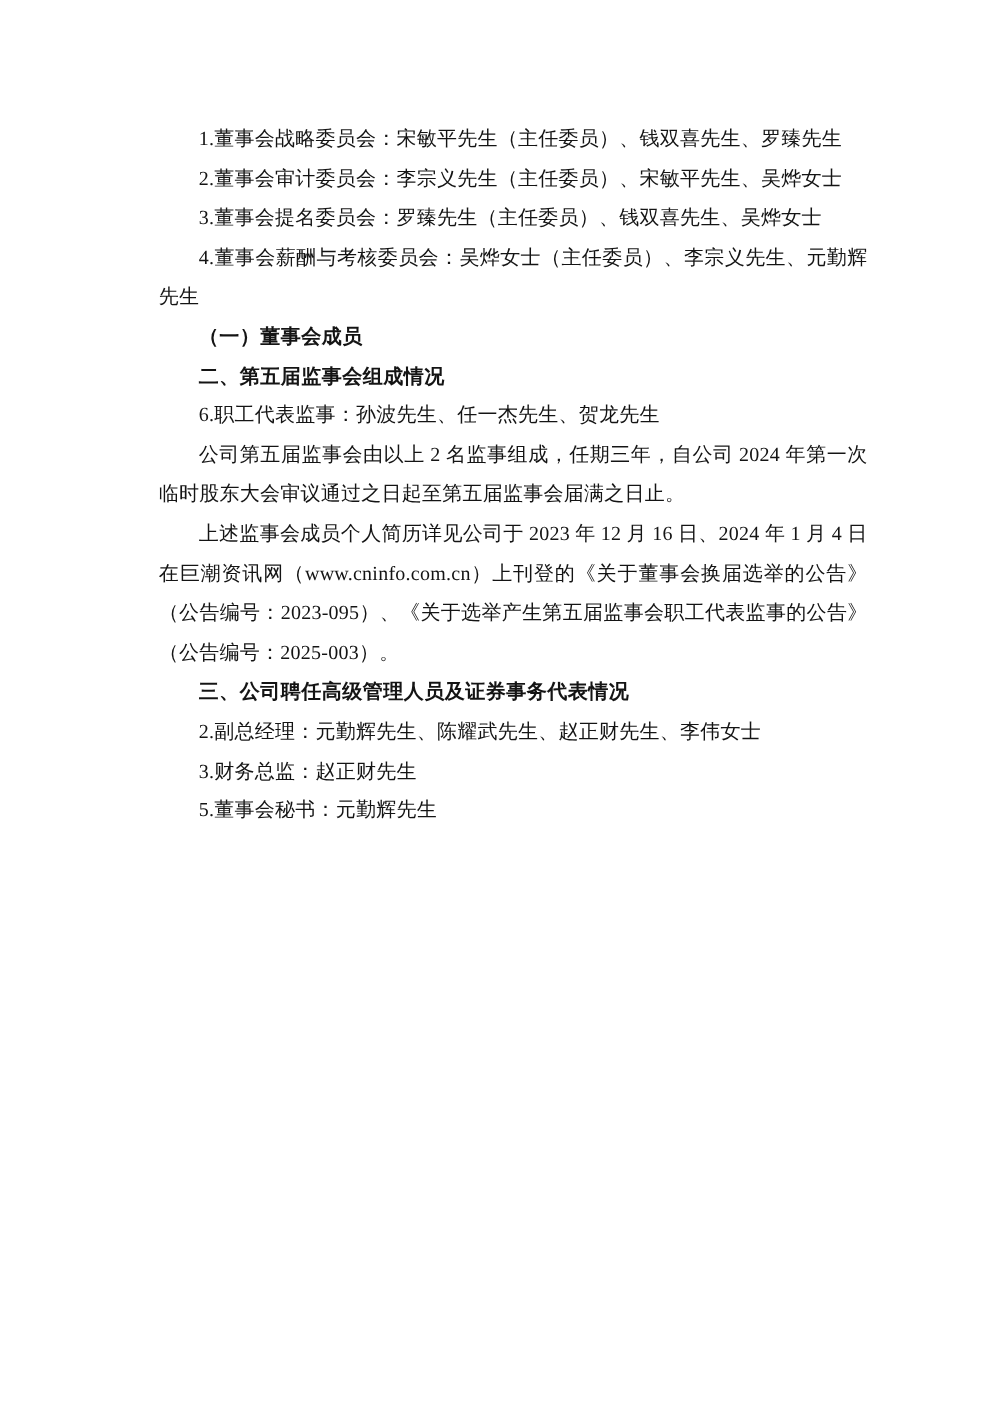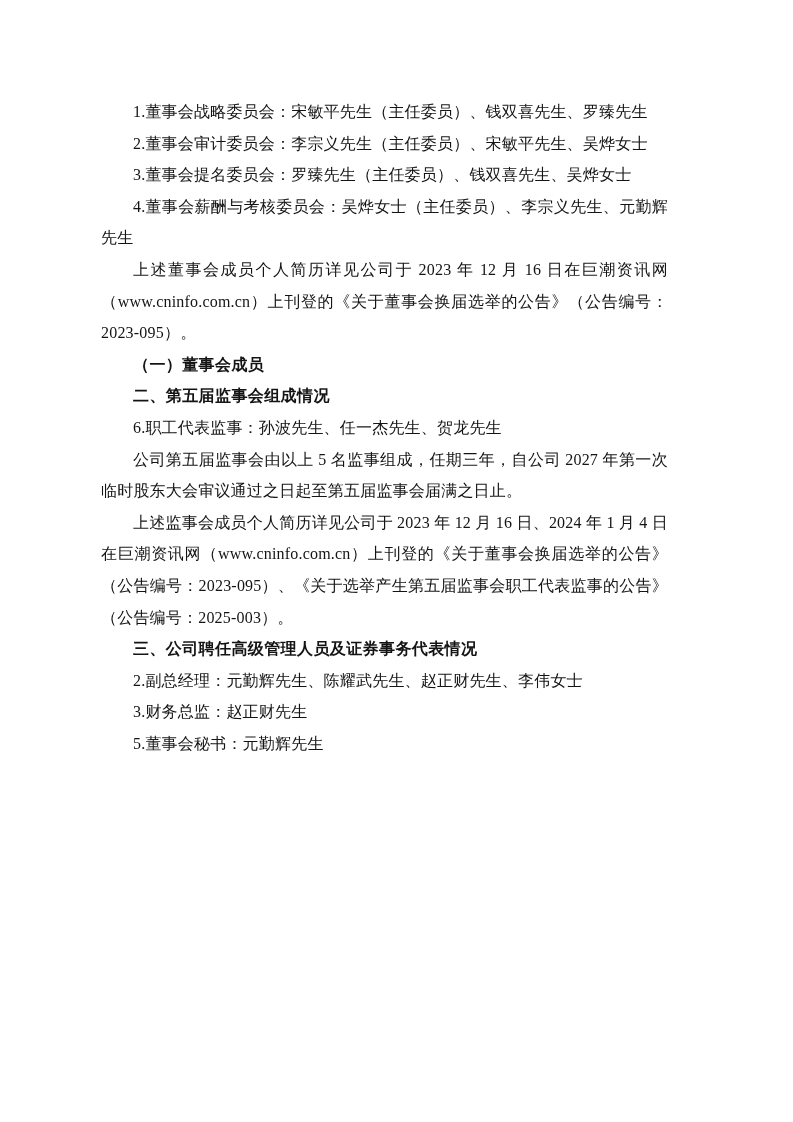--- a/index.html
+++ b/index.html
@@ -12,21 +12,21 @@
     width: 793px;
     height: 1122px;
     background: #ffffff;
     overflow: hidden;
     font-family: "Liberation Serif", "DejaVu Serif", serif;
     color: #141414;
   }
   .content {
     position: absolute;
     top: 96px;
-    left: 101px;
+    left: 127px;
     width: 567px;
     font-size: 16px;
     line-height: 31.6px;
     text-align: justify;
     text-justify: inter-ideograph;
     letter-spacing: 0.2px;
   }
   .content p {
     margin: 0;
     text-indent: 2em;
@@ -41,28 +41,27 @@
 <body>
 
 <div class="page">
   <div class="content">
 
     <p>1.董事会战略委员会：宋敏平先生（主任委员）、钱双喜先生、罗臻先生</p>
     <p>2.董事会审计委员会：李宗义先生（主任委员）、宋敏平先生、吴烨女士</p>
     <p>3.董事会提名委员会：罗臻先生（主任委员）、钱双喜先生、吴烨女士</p>
     <p>4.董事会薪酬与考核委员会：吴烨女士（主任委员）、李宗义先生、元勤辉先生</p>
 
-    <p>上述董事会成员个人简历详见公司于 2023 年 12 月 16 日在巨潮资讯网（www.cninfo.com.cn）上刊登的《关于董事会换届选举的公告》（公告编号：2023-095）。</p>
 
     <p class="heading">（一）董事会成员</p>
     <p class="heading">二、第五届监事会组成情况</p>
 
     <p>6.职工代表监事：孙波先生、任一杰先生、贺龙先生</p>
 
-    <p>公司第五届监事会由以上 5 名监事组成，任期三年，自公司 2027 年第一次临时股东大会审议通过之日起至第五届监事会届满之日止。</p>
+    <p>公司第五届监事会由以上 2 名监事组成，任期三年，自公司 2024 年第一次临时股东大会审议通过之日起至第五届监事会届满之日止。</p>
     <p>上述监事会成员个人简历详见公司于 2023 年 12 月 16 日、2024 年 1 月 4 日在巨潮资讯网（www.cninfo.com.cn）上刊登的《关于董事会换届选举的公告》（公告编号：2023-095）、《关于选举产生第五届监事会职工代表监事的公告》（公告编号：2025-003）。</p>
 
     <p class="heading">三、公司聘任高级管理人员及证券事务代表情况</p>
 
     <p>2.副总经理：元勤辉先生、陈耀武先生、赵正财先生、李伟女士</p>
     <p>3.财务总监：赵正财先生</p>
     <p>5.董事会秘书：元勤辉先生</p>
 
 
   </div>

